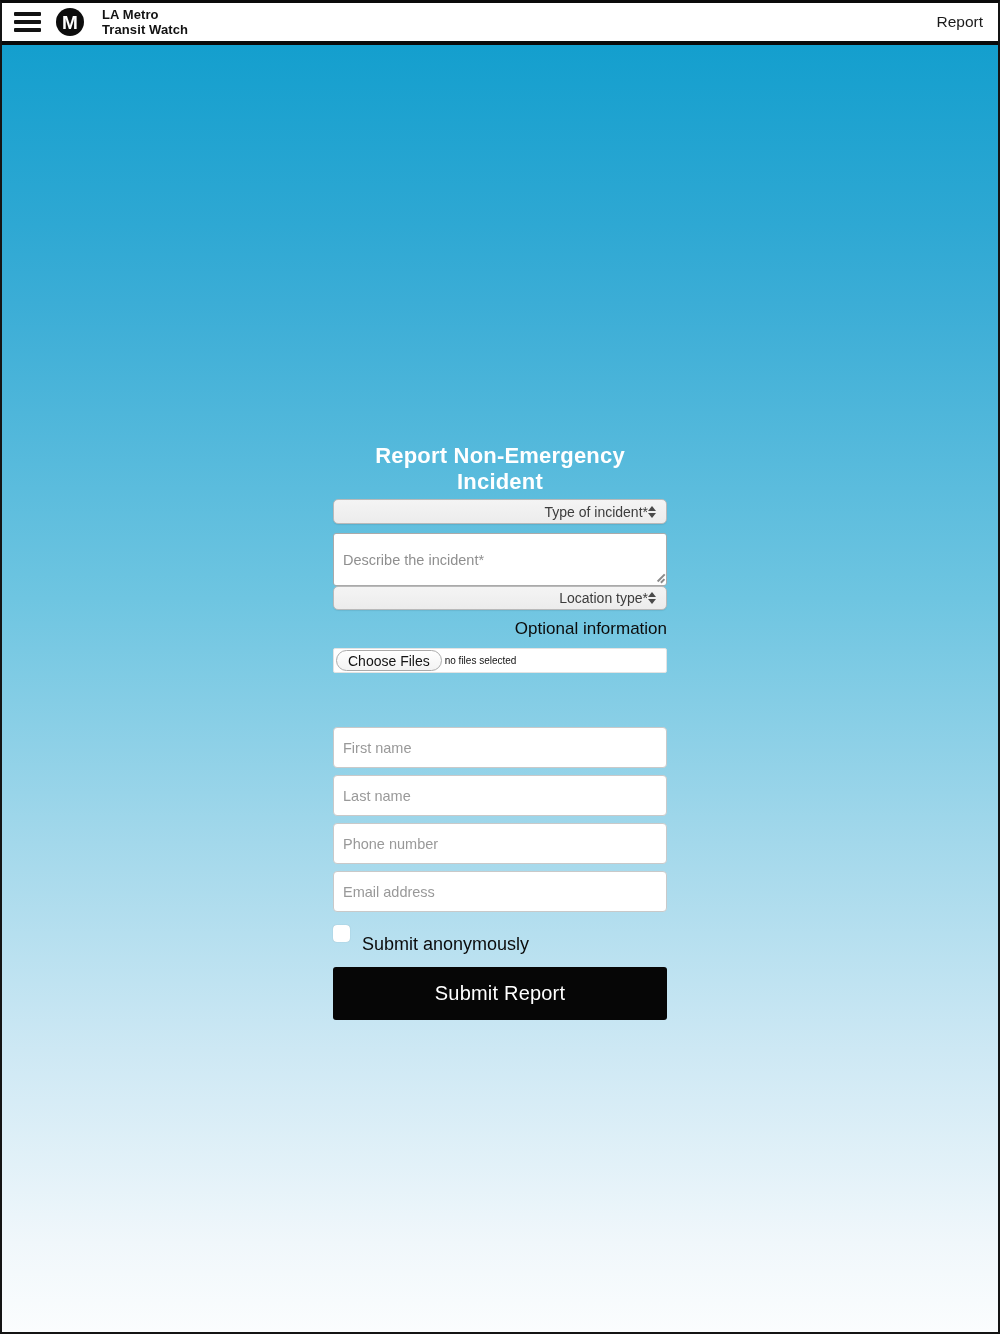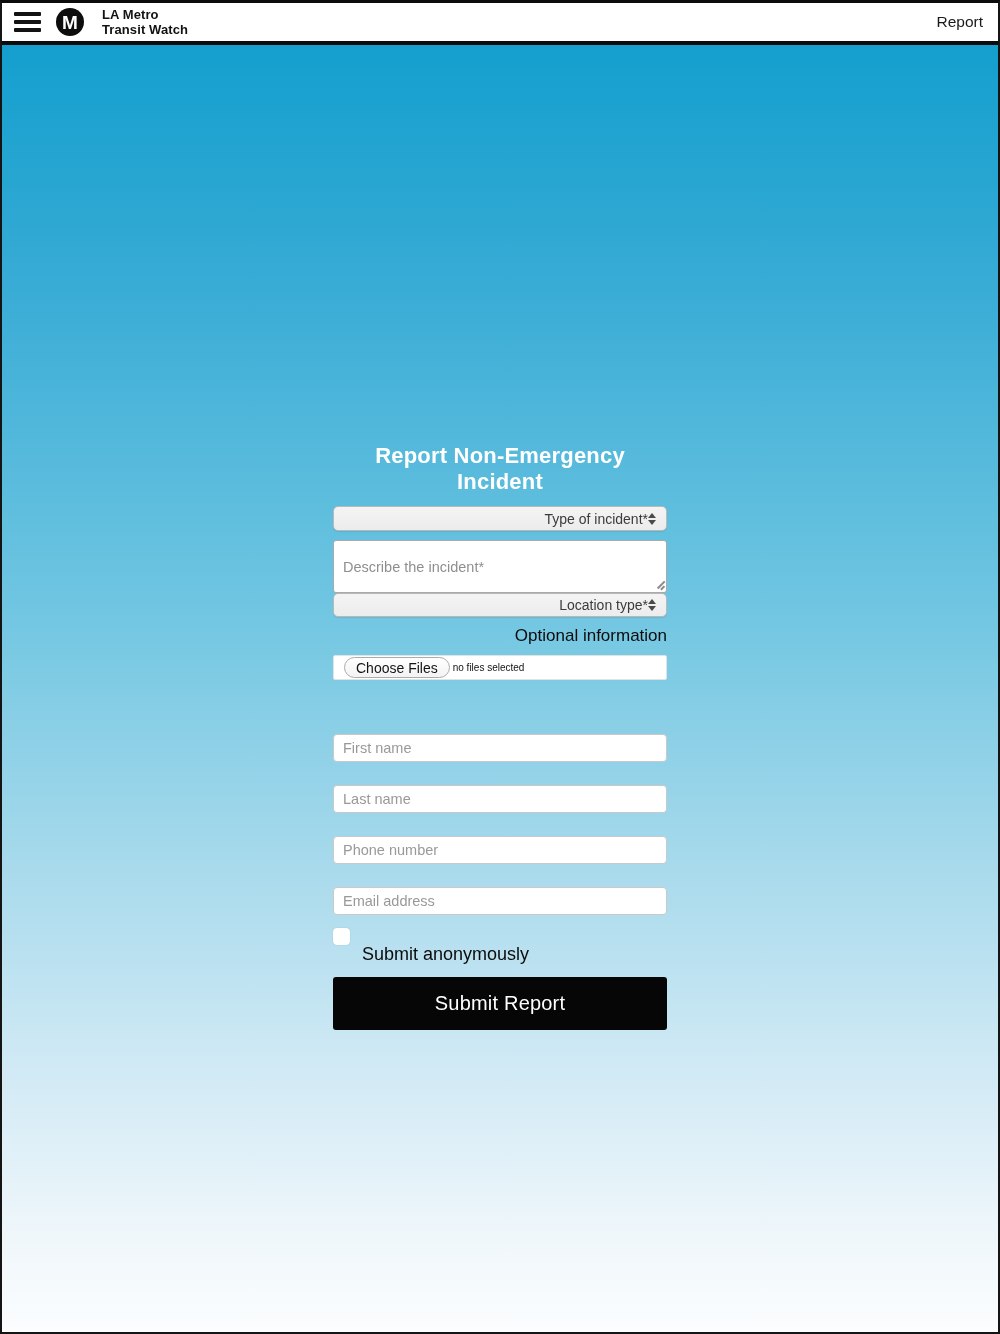--- a/index.html
+++ b/index.html
@@ -56,21 +56,21 @@
     padding-top: 398px;
   }
   .form-col { width: 334px; margin: 0 auto; }
 
   .form-title {
     text-align: center;
     color: #ffffff;
     font-size: 22px;
     font-weight: 600;
     letter-spacing: 0.2px;
-    margin-bottom: 11px;
+    margin-bottom: 4px;
   }
 
   
   .select-box {
     height: 25px;
     background: linear-gradient(180deg, #f4f4f4 0%, #ececec 100%);
     border: 1px solid #b9b9b9;
     border-radius: 5px;
     display: flex; align-items: center;
     padding: 0 10px 0 12px;
@@ -137,49 +137,48 @@
   .choose-files-btn {
     height: 21px;
     border: 1px solid #ababab;
     border-radius: 11px;
     background: linear-gradient(180deg, #ffffff 0%, #f3f3f3 100%);
     font-family: "Liberation Sans", sans-serif;
     font-size: 14px; font-weight: 500; color: #141414;
     padding: 0 11px;
     display: flex; align-items: center;
     cursor: pointer;
-    margin-left: 8px;
   }
   .file-status { margin-left: 3px; font-size: 10px; font-weight: 500; color: #121212; }
 
   .text-input {
     display: block;
-    width: 100%; height: 28px;
+    width: 100%; height: 41px;
     border: 1px solid #c9c9c9;
     border-radius: 4px;
     background: #ffffff;
     padding: 0 9px;
     font-family: "Liberation Sans", "DejaVu Sans", sans-serif;
     font-size: 14.5px; color: #15803d;
   }
   .text-input::placeholder { color: #999999; }
   .first-name { margin-top: 54px; }
-  .text-input + .text-input, .stack-gap { margin-top: 23px; }
+  .text-input + .text-input, .stack-gap { margin-top: 7px; }
 
   .anon-row { margin-top: 13px; display: flex; align-items: flex-start; }
   .anon-checkbox {
     appearance: none; -webkit-appearance: none;
     width: 17px; height: 17px;
     background: #ffffff;
     border: none; border-radius: 4px;
     box-shadow: 0 0 1px rgba(0,0,0,0.25);
     cursor: pointer; flex: 0 0 17px;
   }
   .anon-label {
-    margin-left: 12px; margin-top: 16px;
+    margin-left: 12px; margin-top: 9px;
     font-size: 18px; font-weight: 500; color: #0b0b0b;
     cursor: pointer;
   }
 
   .submit-btn {
     margin-top: 12px;
     width: 100%; height: 53px;
     background: #060606;
     color: #ffffff;
     border: none; border-radius: 3px;

